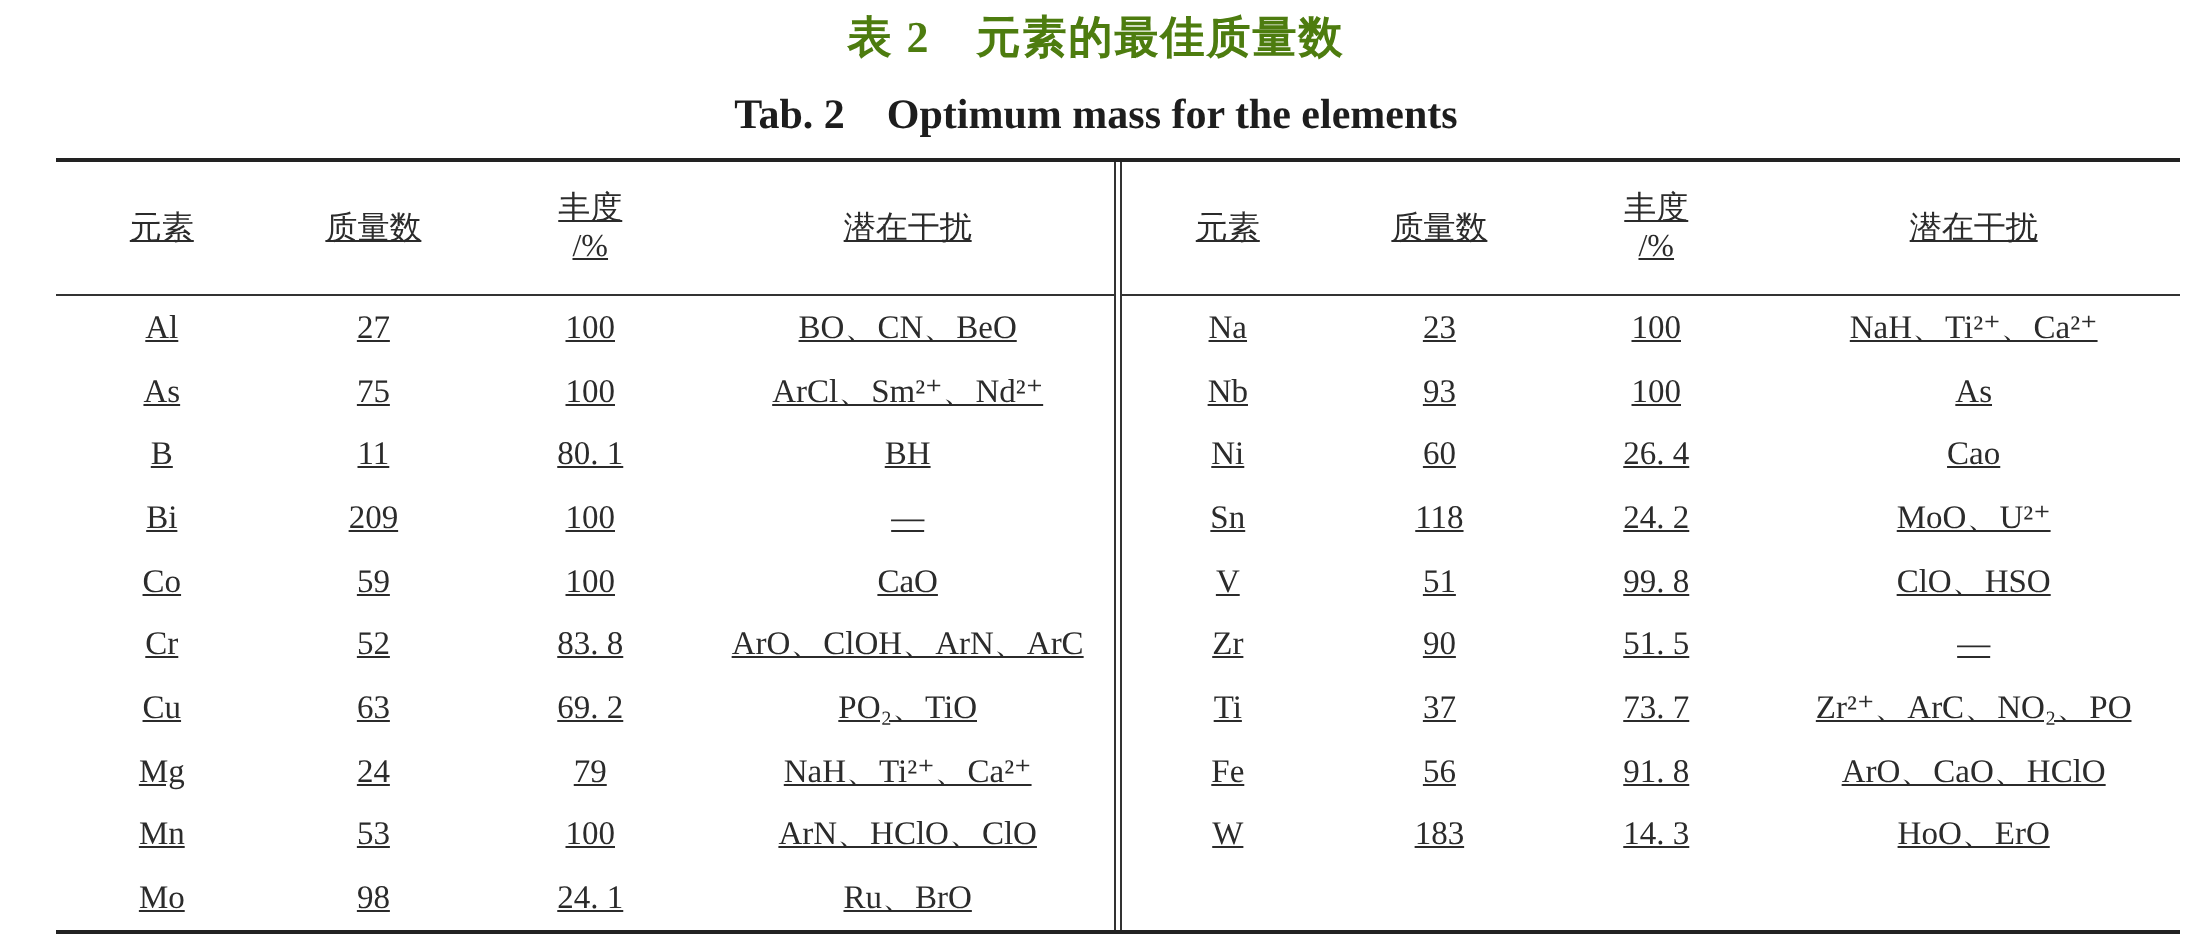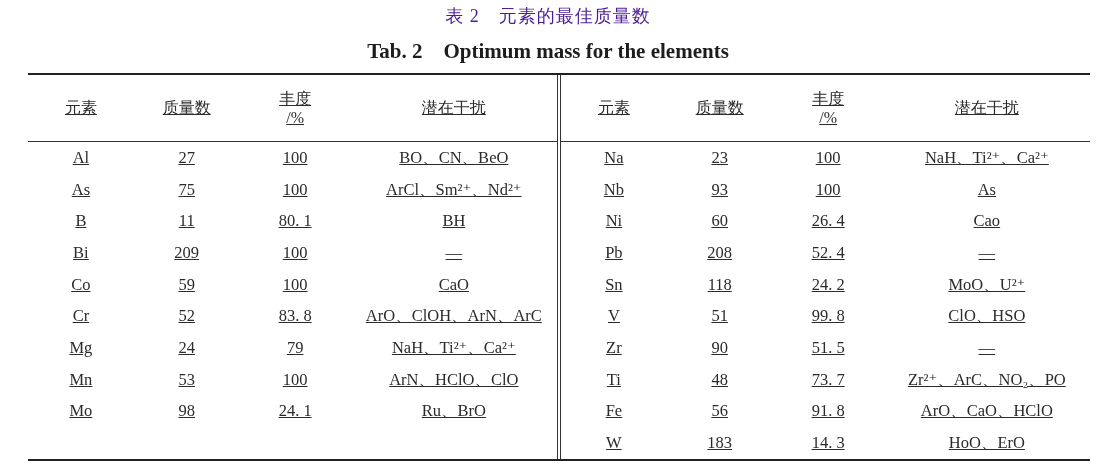--- a/index.html
+++ b/index.html
@@ -12,25 +12,25 @@
     height: 469px;
     color: #2b2b2b;
     font-family: "Liberation Serif", "DejaVu Serif", serif;
     overflow: hidden;
   }
   .titles {
     text-align: center;
     padding-top: 4px;
   }
   .title-zh {
-    font-size: 18px;
-    font-weight: normal;
+    font-size: 22px;
+    font-weight: bold;
     letter-spacing: 1px;
     white-space: pre;
-    color: #4c1d95;
+    color: #4d7c0f;
   }
   .title-en {
     font-size: 21px;
     font-weight: bold;
     margin-top: 9px;
     white-space: pre;
     color: #1d1d1d;
   }
   .table-wrap {
     margin: 8px 0 0 28px;
@@ -145,20 +145,26 @@
             <td>100</td>
             <td>CaO</td>
           </tr>
           <tr>
             <td>Cr</td>
             <td>52</td>
             <td>83. 8</td>
             <td>ArO、ClOH、ArN、ArC</td>
           </tr>
           <tr>
+            <td>Cu</td>
+            <td>63</td>
+            <td>69. 2</td>
+            <td>PO₂、TiO</td>
+          </tr>
+          <tr>
             <td>Mg</td>
             <td>24</td>
             <td>79</td>
             <td>NaH、Ti²⁺、Ca²⁺</td>
           </tr>
           <tr>
             <td>Mn</td>
             <td>53</td>
             <td>100</td>
             <td>ArN、HClO、ClO</td>
@@ -207,46 +213,40 @@
             <td>100</td>
             <td>As</td>
           </tr>
           <tr>
             <td>Ni</td>
             <td>60</td>
             <td>26. 4</td>
             <td>Cao</td>
           </tr>
           <tr>
-            <td>Pb</td>
-            <td>208</td>
-            <td>52. 4</td>
-            <td>—</td>
-          </tr>
-          <tr>
             <td>Sn</td>
             <td>118</td>
             <td>24. 2</td>
             <td>MoO、U²⁺</td>
           </tr>
           <tr>
             <td>V</td>
             <td>51</td>
             <td>99. 8</td>
             <td>ClO、HSO</td>
           </tr>
           <tr>
             <td>Zr</td>
             <td>90</td>
             <td>51. 5</td>
             <td>—</td>
           </tr>
           <tr>
             <td>Ti</td>
-            <td>48</td>
+            <td>37</td>
             <td>73. 7</td>
             <td>Zr²⁺、ArC、NO₂、PO</td>
           </tr>
           <tr>
             <td>Fe</td>
             <td>56</td>
             <td>91. 8</td>
             <td>ArO、CaO、HClO</td>
           </tr>
           <tr>

